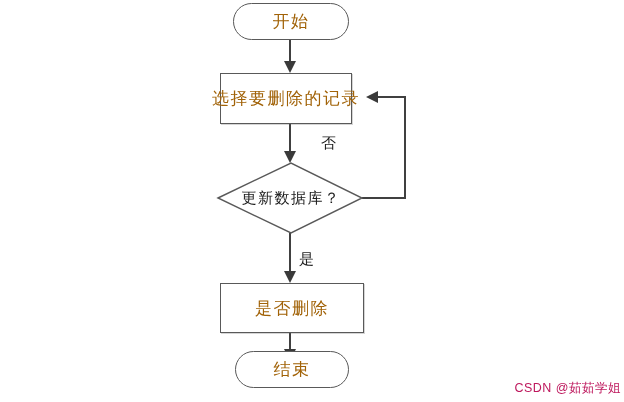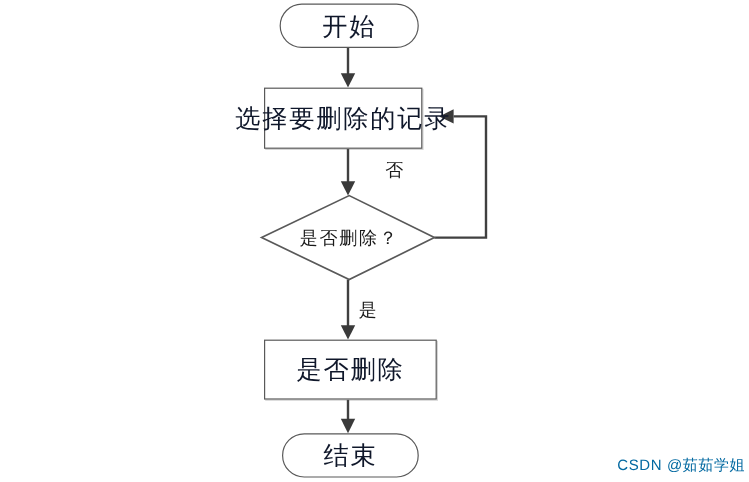--- a/index.html
+++ b/index.html
@@ -17,38 +17,38 @@
     left: 0; top: 0;
     width: 624px; height: 402px;
   }
   .node {
     position: absolute;
     display: flex;
     align-items: center;
     justify-content: center;
     box-sizing: border-box;
     background: #ffffff;
-    font-size: 21px;
+    font-size: 17px;
     letter-spacing: 1.5px;
-    color: #0f172a;
+    color: #a16207;
     text-align: center;
     white-space: nowrap;
   }
   .terminator {
     border: 1.4px solid #595959;
     border-radius: 19px;
   }
   .process {
     border: 1.4px solid #595959;
     box-shadow: 1px 1px 0 rgba(89,89,89,0.25);
   }
   .node-start  { left: 233px; top: 3px;   width: 116px; height: 37px; }
   .node-select { left: 220px; top: 73px;  width: 132px; height: 51px; }
   .node-update { left: 220px; top: 283px; width: 144px; height: 50px; }
-  .node-end    { left: 235px; top: 361px; width: 114px; height: 37px; }
+  .node-end    { left: 235px; top: 351px; width: 114px; height: 37px; }
   .diamond-label {
     position: absolute;
     left: 226px; top: 188px;
     width: 130px; height: 20px;
     display: flex;
     align-items: center;
     justify-content: center;
     font-size: 15px;
     letter-spacing: 1.5px;
     white-space: nowrap;
@@ -60,21 +60,21 @@
     line-height: 1;
     white-space: nowrap;
   }
   .edge-label-no  { left: 321px; top: 136px; }
   .edge-label-yes { left: 299px; top: 252px; }
   .watermark {
     position: absolute;
     right: 3px; top: 380px;
     font-family: "Liberation Sans", "DejaVu Sans", sans-serif;
     font-size: 12.5px;
-    color: #0369a1;
+    color: #be185d;
     letter-spacing: 0.5px;
     white-space: nowrap;
   }
 </style>
 </head>
 <body>
 
 <div class="canvas">
 
   <svg class="layer-svg" viewBox="0 0 624 402">
@@ -99,21 +99,21 @@
 
   <div class="node terminator node-start">
     <span>开始</span>
   </div>
 
   <div class="node process node-select">
     <span>选择要删除的记录</span>
   </div>
 
   <div class="diamond-label">
-    <span>是否删除？</span>
+    <span>更新数据库？</span>
   </div>
 
   <div class="node process node-update">
     <span>是否删除</span>
   </div>
 
   <div class="node terminator node-end">
     <span>结束</span>
   </div>
 

